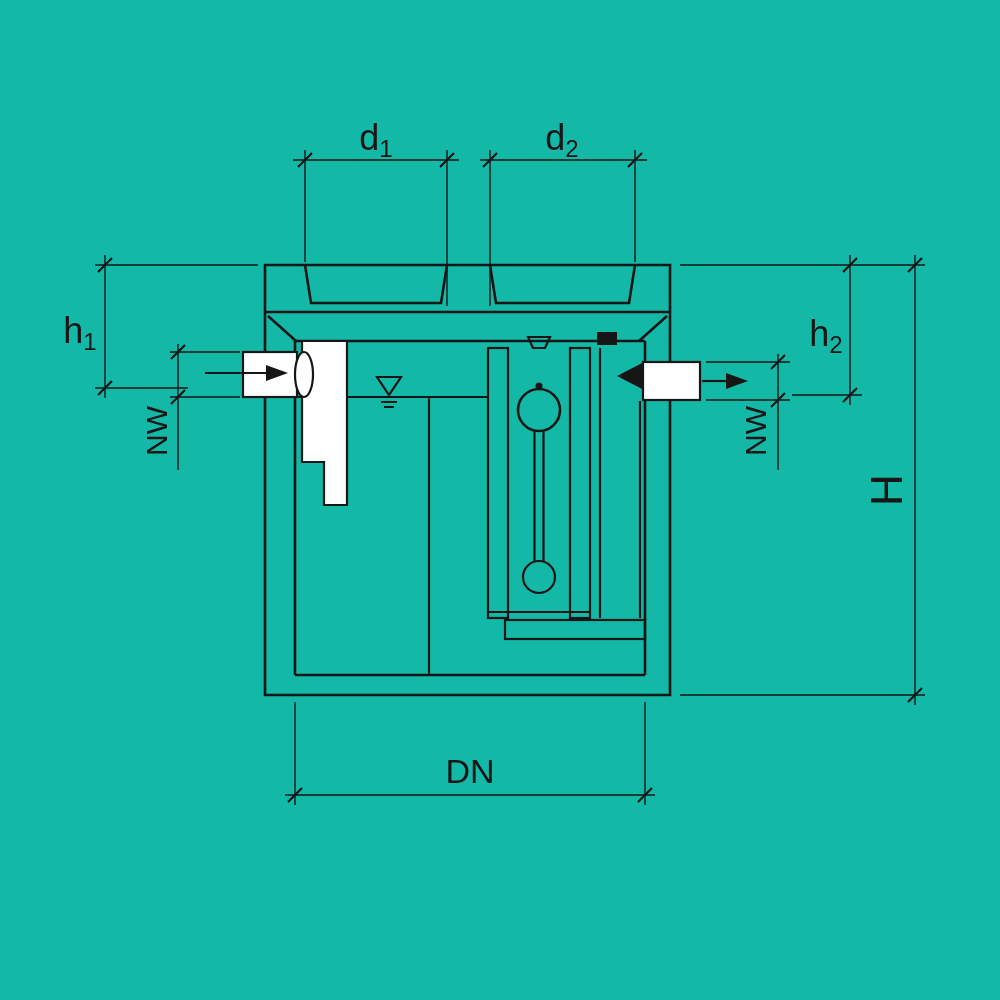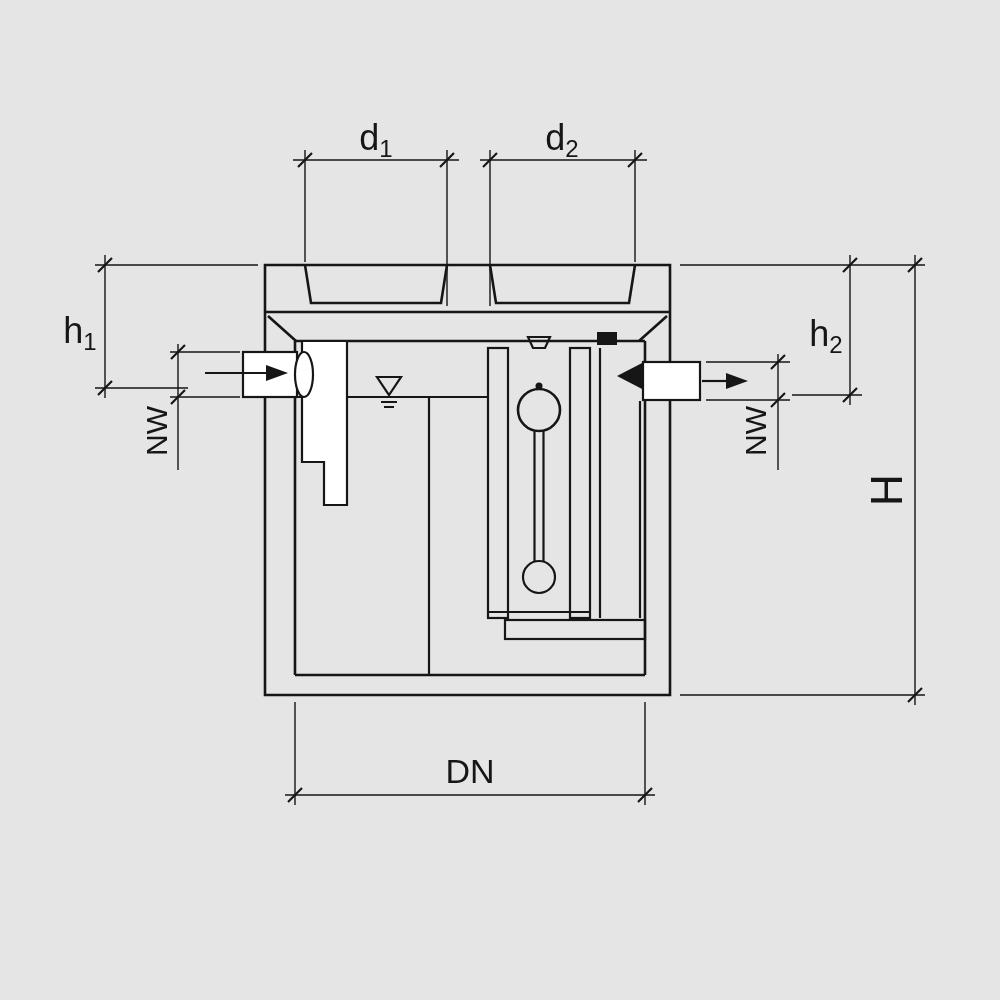--- a/index.html
+++ b/index.html
@@ -1,16 +1,16 @@
 <!DOCTYPE html>
 <html><head>
 <meta charset="utf-8">
 <style>
   html,body{margin:0;padding:0;background:#ffffff;}
-  .page{position:relative;width:1000px;height:1000px;background:#e5e5e5;overflow:hidden;}
+  .page{position:relative;width:1000px;height:1000px;background:#14b8a6;overflow:hidden;}
   svg{display:block;}
   .bold{stroke:#161616;stroke-width:2.6;fill:none;stroke-linecap:butt;stroke-linejoin:miter;}
   .med{stroke:#161616;stroke-width:2.2;fill:none;stroke-linecap:butt;stroke-linejoin:miter;}
   .thin{stroke:#161616;stroke-width:1.4;fill:none;}
   .tick{stroke:#161616;stroke-width:2.2;fill:none;}
   .whitefill{fill:#ffffff;}
   .blackfill{fill:#161616;stroke:none;}
   text{fill:#161616;font-family:"Liberation Sans",sans-serif;font-weight:400;}
   .lblMain{font-size:36px;}
   .lblSub{font-size:24px;}

